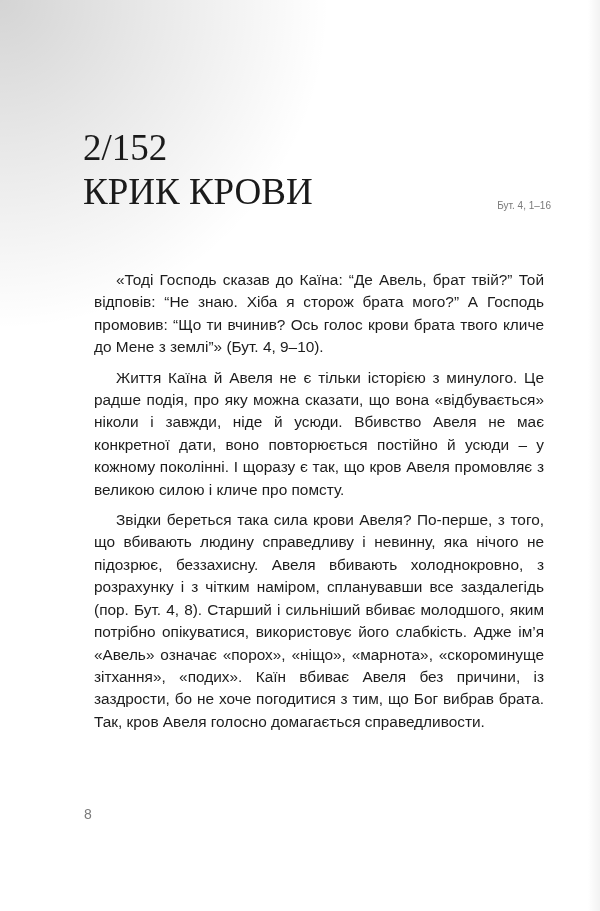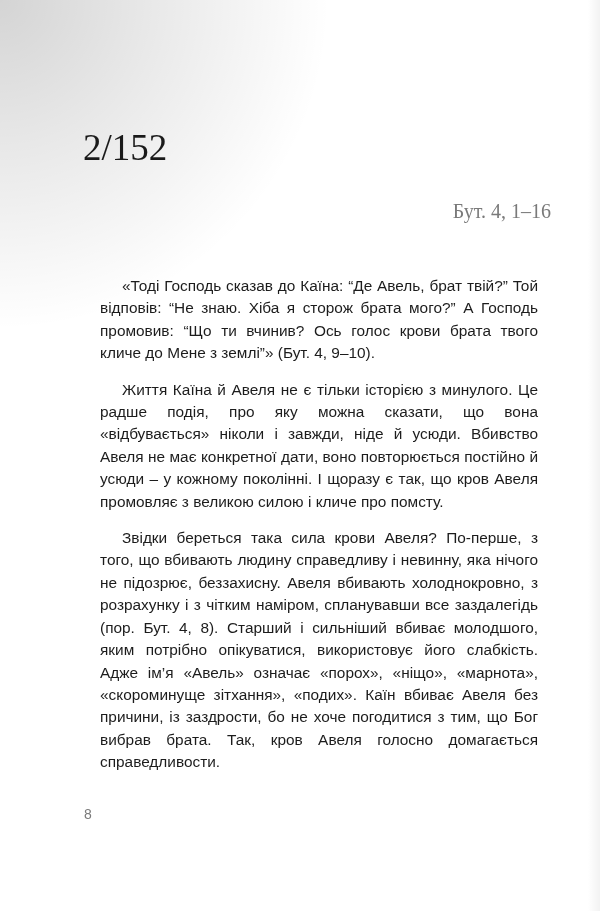--- a/index.html
+++ b/index.html
@@ -39,56 +39,57 @@
       line-height: 44px;
       color: #1a1a1a;
       font-weight: normal;
       margin: 16px;
     }
     .heading span { display: block; }
     .reference {
       position: absolute;
       right: 49px;
       top: 200px;
-      font-family: Liberation Serif, serif;
-      font-size: 20px;
+      font-family: Liberation Sans, sans-serif;
+      font-size: 10px;
       color: #7a7a7a;
     }
     .body-text {
       position: absolute;
       left: 86px;
       top: 261px;
       width: 466px;
       font-family: "Liberation Sans", "DejaVu Sans", sans-serif;
       font-size: 15.4px;
       line-height: 22.4px;
       color: #1c1c1c;
       text-align: justify;
       hyphens: manual;
     }
     .body-text p {
-      margin: 14px;
+      margin: 8px;
       text-indent: 22px;
     }
     .page-number {
       position: absolute;
       left: 84px;
       top: 806px;
       font-family: "Liberation Sans", "DejaVu Sans", sans-serif;
       font-size: 14px;
       color: #7a7a7a;
     }
   </style>
 </head>
 <body>
 
 <div class="page">
 
   <h1 class="heading">
     <span>2/152</span>
+    <span>КРИК КРОВИ</span>
   </h1>
 
   <div class="reference">Бут. 4, 1–16</div>
 
   <div class="body-text">
     <p>«Тоді Господь сказав до Каїна: “Де Авель, брат твій?” Той відповів: “Не знаю. Хіба я сторож брата мого?” А Господь промовив: “Що ти вчинив? Ось голос крови брата твого кличе до Мене з землі”» (Бут. 4, 9–10).</p>
     <p>Життя Каїна й Авеля не є тільки історією з минулого. Це радше подія, про яку можна сказати, що вона «відбувається» ніколи і завжди, ніде й усюди. Вбивство Авеля не має конкретної дати, воно повторюється постійно й усюди – у кожному поколінні. І щоразу є так, що кров Авеля промовляє з великою силою і кличе про помсту.</p>
     <p>Звідки береться така сила крови Авеля? По-перше, з того, що вбивають людину справедливу і невинну, яка нічого не підозрює, беззахисну. Авеля вбивають холоднокровно, з розрахунку і з чітким наміром, спланувавши все заздалегідь (пор. Бут. 4, 8). Старший і сильніший вбиває молодшого, яким потрібно опікуватися, використовує його слабкість. Адже ім’я «Авель» означає «порох», «ніщо», «марнота», «скороминуще зітхання», «подих». Каїн вбиває Авеля без причини, із заздрости, бо не хоче погодитися з тим, що Бог вибрав брата. Так, кров Авеля голосно домагається справедливости.</p>
   </div>
 

